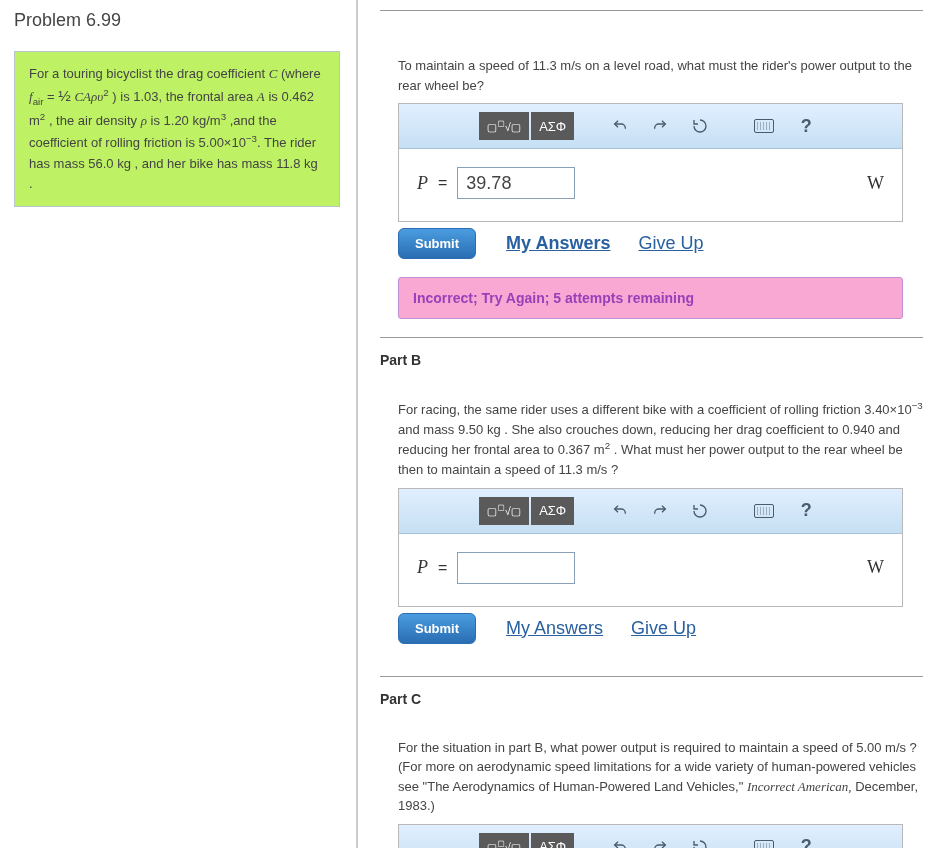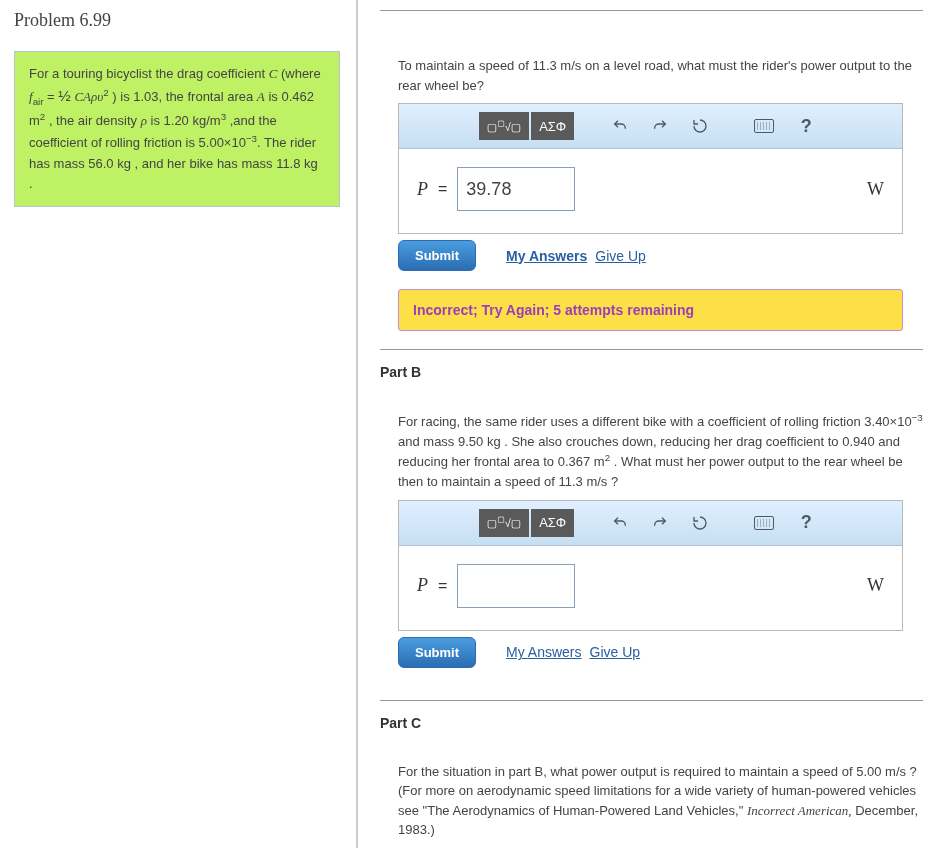--- a/index.html
+++ b/index.html
@@ -1,20 +1,20 @@
 <!DOCTYPE html>
 <html><head>
   <meta charset="utf-8">
   <style>
     * { box-sizing: border-box; margin: 0; padding: 0; }
     body { font-family: Arial, Helvetica, sans-serif; font-size: 13px; color: #333; background: #fff; width: 939px; }
     .layout { display: flex; }
     .left-col { width: 358px; padding: 10px 16px 10px 14px; border-right: 2px solid #ccc; min-height: 848px; }
     .right-col { flex: 1; padding: 0 16px 0 22px; }
-    .title { font-size: 18px; color: #444; margin-bottom: 20px; font-family: Liberation Serif, serif; }
+    .title { font-size: 18px; color: #444; margin-bottom: 20px; }
     .problem-box {
       border: 1px solid #b8c4d0;
       background: #bef264;
       padding: 12px 14px;
       font-size: 13px;
       line-height: 1.55;
       color: #444;
     }
     .part { border-top: 1px solid #999; padding-top: 14px; margin-top: 18px; }
     .part:first-child { margin-top:10px; }
@@ -34,35 +34,35 @@
       cursor: pointer;
     }
     .tool-btn.light { background: transparent; color: #4a5a6a; border:none; }
     .tool-btn.light svg { width:16px; height:16px; }
     .tool-sep { width: 14px; }
     .answer-row { display:flex; align-items:center; padding: 18px 18px 22px 18px; gap: 10px; }
     .var-name { font-style: italic; font-family: 'Times New Roman', serif; font-size: 18px; }
     .eq { font-size: 16px; }
     .val-input {
       border: 1px solid #8aa0b6; font-size: 18px; color: #444;
-      padding: 4px 8px; width: 118px; height: 44px;
+      padding: 4px 8px; width: 118px; height: 32px;
       font-family: inherit;
     }
     .unit { margin-left: auto; font-family: 'Times New Roman', serif; font-size: 18px; }
     .action-row { display:flex; align-items:center; gap: 30px; padding: 0 0 14px 18px; }
     .submit-btn {
       background: linear-gradient(#4a9de0, #2a6db3);
       color: #fff; font-weight: bold; border: 1px solid #2a6db3;
       padding: 7px 16px; font-size: 13px; cursor: pointer; border-radius: 6px;
     }
-    .links { display:flex; gap:8px; font-size:14px; }
+    .links { display:flex; gap:28px; font-size:18px; }
     .links a { color: #2860a0; text-decoration: underline; cursor:pointer; }
     .feedback {
       margin: 4px 0 8px 18px; max-width: 505px;
-      background: #fde047; border: 1px solid #c390d6; color: #9940b8;
+      background: #f9a8d4; border: 1px solid #c390d6; color: #9940b8;
       padding: 12px 14px; font-weight: bold; font-size: 14px; border-radius:3px;
     }
     .ital { font-style: italic; font-family: 'Times New Roman', serif; }
     sup, sub { font-size: 0.75em; }
     .kbd-icon { display:inline-block; width:20px; height:14px; border:1px solid #4a5a6a; border-radius:2px; position:relative; }
     .kbd-icon::before { content:""; position:absolute; inset:2px; background: repeating-linear-gradient(90deg,#4a5a6a 0 1px, transparent 1px 3px); opacity:0.4;}
   </style>
 </head>
 <body>
 

